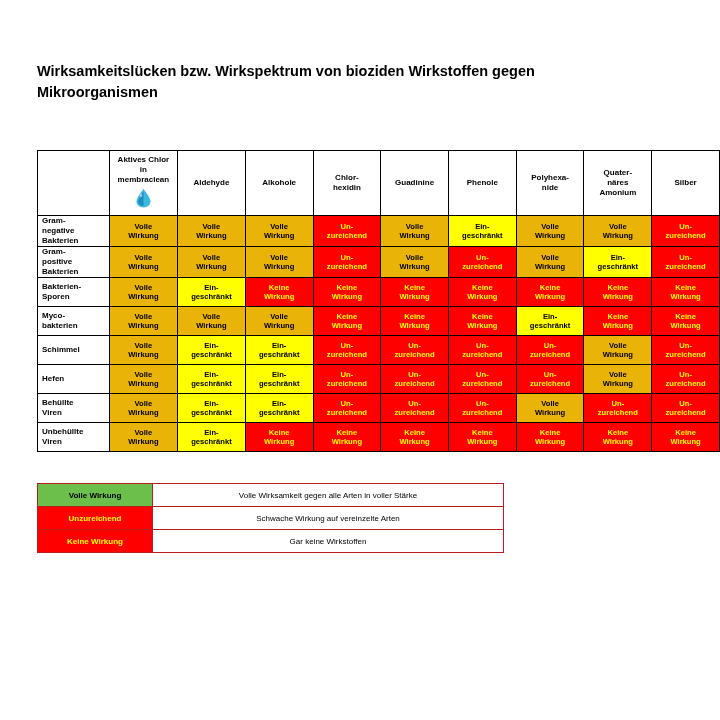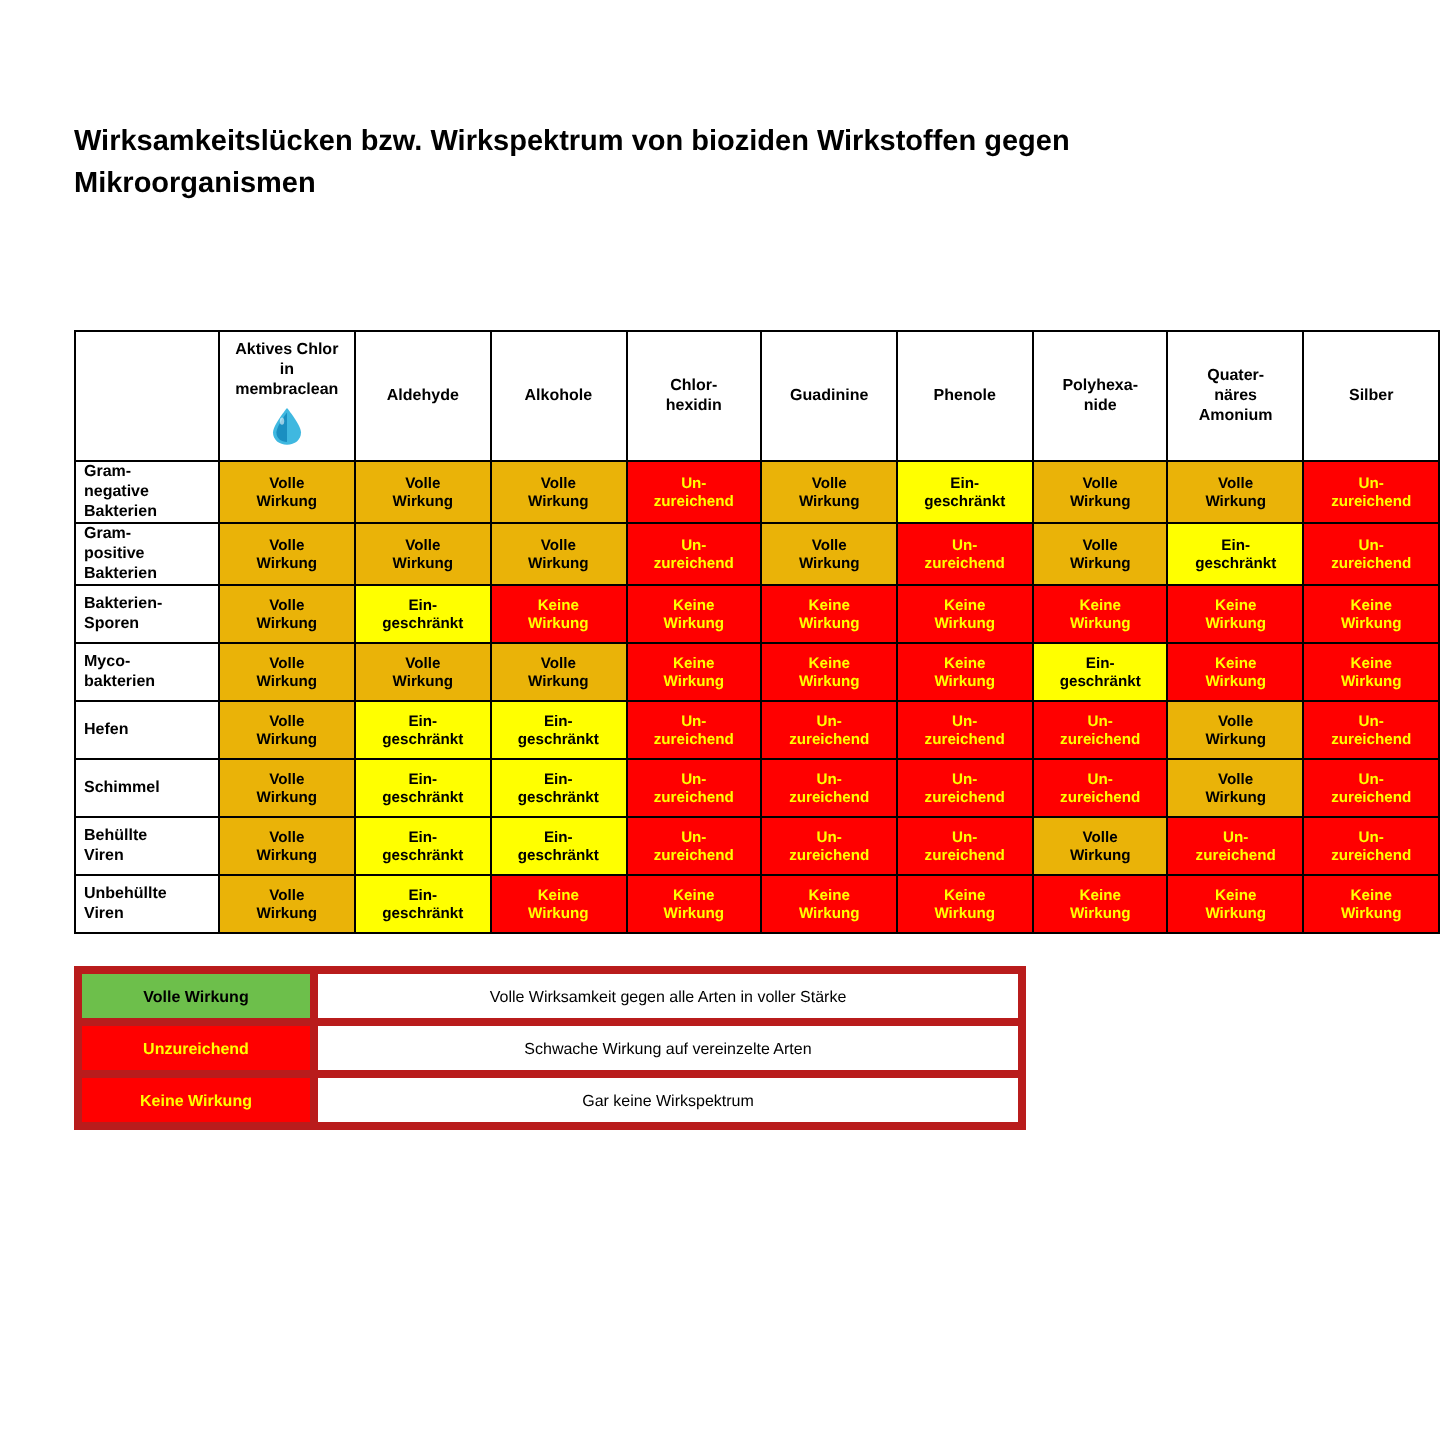--- a/index.html
+++ b/index.html
@@ -22,21 +22,21 @@
     top: 61px;
     width: 600px;
     font-size: 14.5px;
     font-weight: bold;
     color: #000000;
     line-height: 1.45;
   }
   table.matrix {
     position: absolute;
     left: 37px;
-    top: 165px;
+    top: 150px;
     border-collapse: collapse;
     table-layout: fixed;
   }
   table.matrix td, table.matrix th {
     border: 1px solid #000000;
     text-align: center;
     vertical-align: middle;
     font-size: 7.6px;
     font-weight: bold;
     line-height: 1.25;
@@ -77,21 +77,21 @@
     text-align: center;
   }
   table.legend {
     position: absolute;
     left: 37px;
     top: 483px;
     border-collapse: collapse;
     table-layout: fixed;
   }
   table.legend td {
-    border: 4px solid #b91c1c;
+    border: 1px solid #b91c1c;
     font-size: 8px;
     height: 14px;
     padding: 4px 4px;
   }
   table.legend td.key {
     width: 106px;
     text-align: center;
     font-weight: bold;
   }
   table.legend td.desc {
@@ -329,63 +329,63 @@
             <span class="cell-txt">Wirkung</span>
           </td>
         <td class="c-red-k">
             <span class="cell-txt">Keine</span>
             <span class="cell-txt">Wirkung</span>
           </td>
       </tr>
 
       <tr>
         <td class="rowhead">
+          <span class="cell-txt">Schimmel</span>
+        </td>
+        <td class="c-green">
+            <span class="cell-txt">Volle</span>
+            <span class="cell-txt">Wirkung</span>
+          </td>
+        <td class="c-yellow">
+            <span class="cell-txt">Ein-</span>
+            <span class="cell-txt">geschränkt</span>
+          </td>
+        <td class="c-yellow">
+            <span class="cell-txt">Ein-</span>
+            <span class="cell-txt">geschränkt</span>
+          </td>
+        <td class="c-red-u">
+            <span class="cell-txt">Un-</span>
+            <span class="cell-txt">zureichend</span>
+          </td>
+        <td class="c-red-u">
+            <span class="cell-txt">Un-</span>
+            <span class="cell-txt">zureichend</span>
+          </td>
+        <td class="c-red-u">
+            <span class="cell-txt">Un-</span>
+            <span class="cell-txt">zureichend</span>
+          </td>
+        <td class="c-red-u">
+            <span class="cell-txt">Un-</span>
+            <span class="cell-txt">zureichend</span>
+          </td>
+        <td class="c-green">
+            <span class="cell-txt">Volle</span>
+            <span class="cell-txt">Wirkung</span>
+          </td>
+        <td class="c-red-u">
+            <span class="cell-txt">Un-</span>
+            <span class="cell-txt">zureichend</span>
+          </td>
+      </tr>
+
+      <tr>
+        <td class="rowhead">
           <span class="cell-txt">Hefen</span>
-        </td>
-        <td class="c-green">
-            <span class="cell-txt">Volle</span>
-            <span class="cell-txt">Wirkung</span>
-          </td>
-        <td class="c-yellow">
-            <span class="cell-txt">Ein-</span>
-            <span class="cell-txt">geschränkt</span>
-          </td>
-        <td class="c-yellow">
-            <span class="cell-txt">Ein-</span>
-            <span class="cell-txt">geschränkt</span>
-          </td>
-        <td class="c-red-u">
-            <span class="cell-txt">Un-</span>
-            <span class="cell-txt">zureichend</span>
-          </td>
-        <td class="c-red-u">
-            <span class="cell-txt">Un-</span>
-            <span class="cell-txt">zureichend</span>
-          </td>
-        <td class="c-red-u">
-            <span class="cell-txt">Un-</span>
-            <span class="cell-txt">zureichend</span>
-          </td>
-        <td class="c-red-u">
-            <span class="cell-txt">Un-</span>
-            <span class="cell-txt">zureichend</span>
-          </td>
-        <td class="c-green">
-            <span class="cell-txt">Volle</span>
-            <span class="cell-txt">Wirkung</span>
-          </td>
-        <td class="c-red-u">
-            <span class="cell-txt">Un-</span>
-            <span class="cell-txt">zureichend</span>
-          </td>
-      </tr>
-
-      <tr>
-        <td class="rowhead">
-          <span class="cell-txt">Schimmel</span>
         </td>
         <td class="c-green">
             <span class="cell-txt">Volle</span>
             <span class="cell-txt">Wirkung</span>
           </td>
         <td class="c-yellow">
             <span class="cell-txt">Ein-</span>
             <span class="cell-txt">geschränkt</span>
           </td>
         <td class="c-yellow">
@@ -512,18 +512,18 @@
       <tr>
         <td class="key k-green">Volle Wirkung</td>
         <td class="desc">Volle Wirksamkeit gegen alle Arten in voller Stärke</td>
       </tr>
       <tr>
         <td class="key k-red">Unzureichend</td>
         <td class="desc">Schwache Wirkung auf vereinzelte Arten</td>
       </tr>
       <tr>
         <td class="key k-red">Keine Wirkung</td>
-        <td class="desc">Gar keine Wirkspektrum</td>
+        <td class="desc">Gar keine Wirkstoffen</td>
       </tr>
     </tbody>
   </table>
 
 </div>
 
 </body></html>

